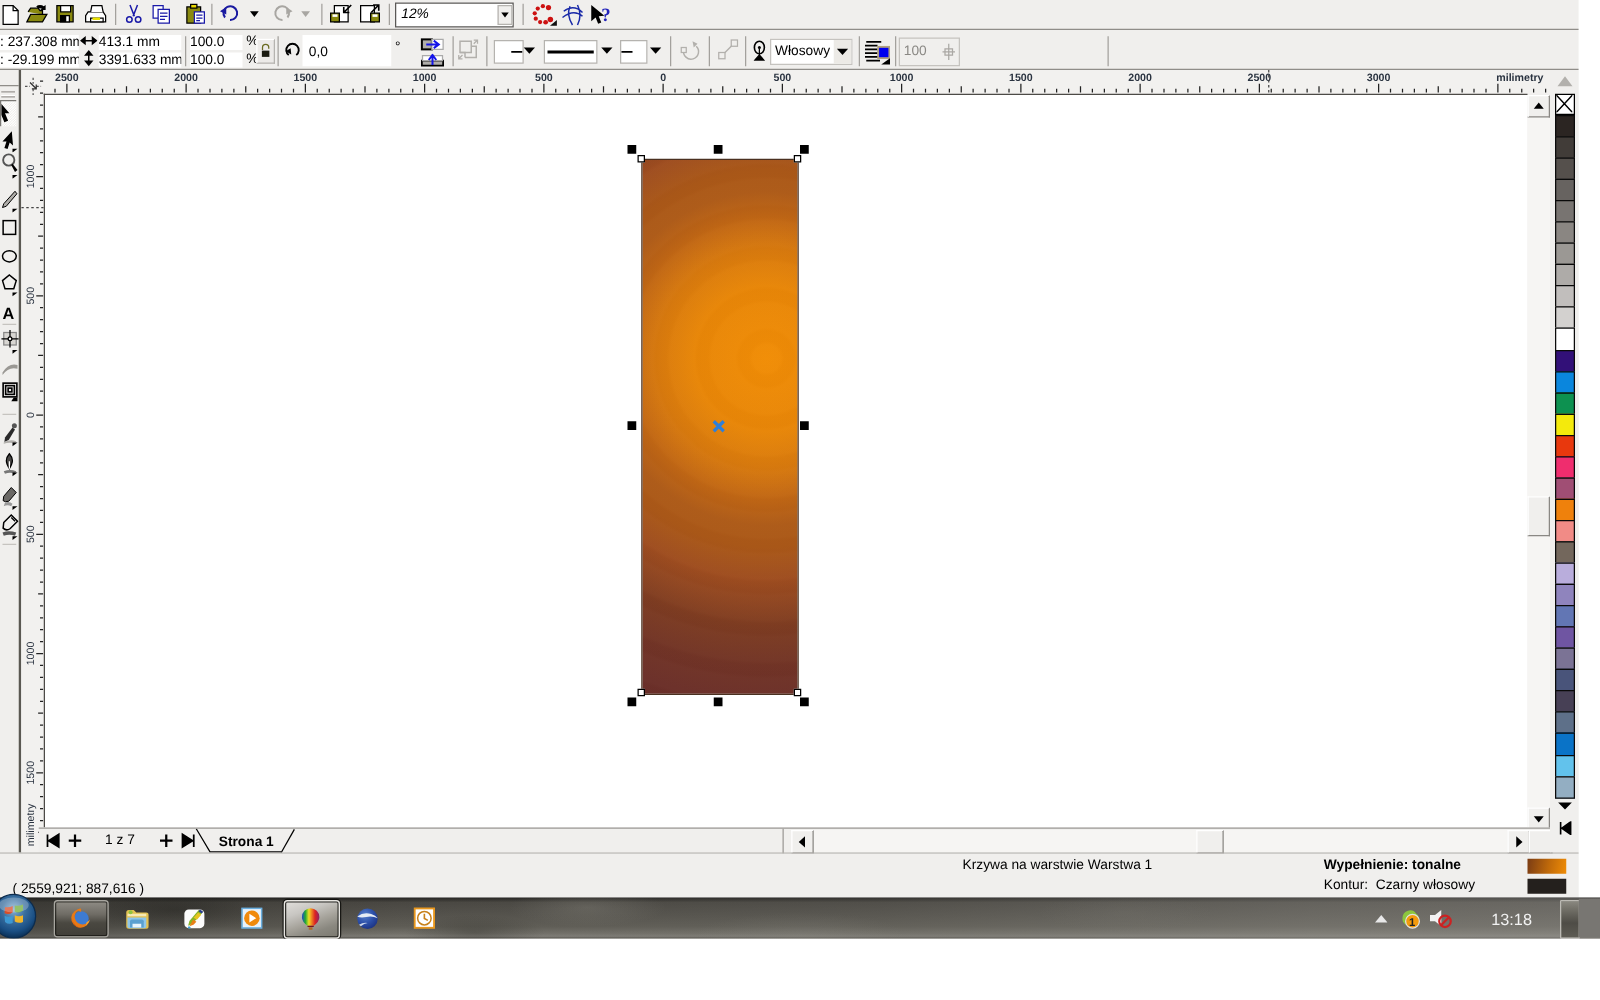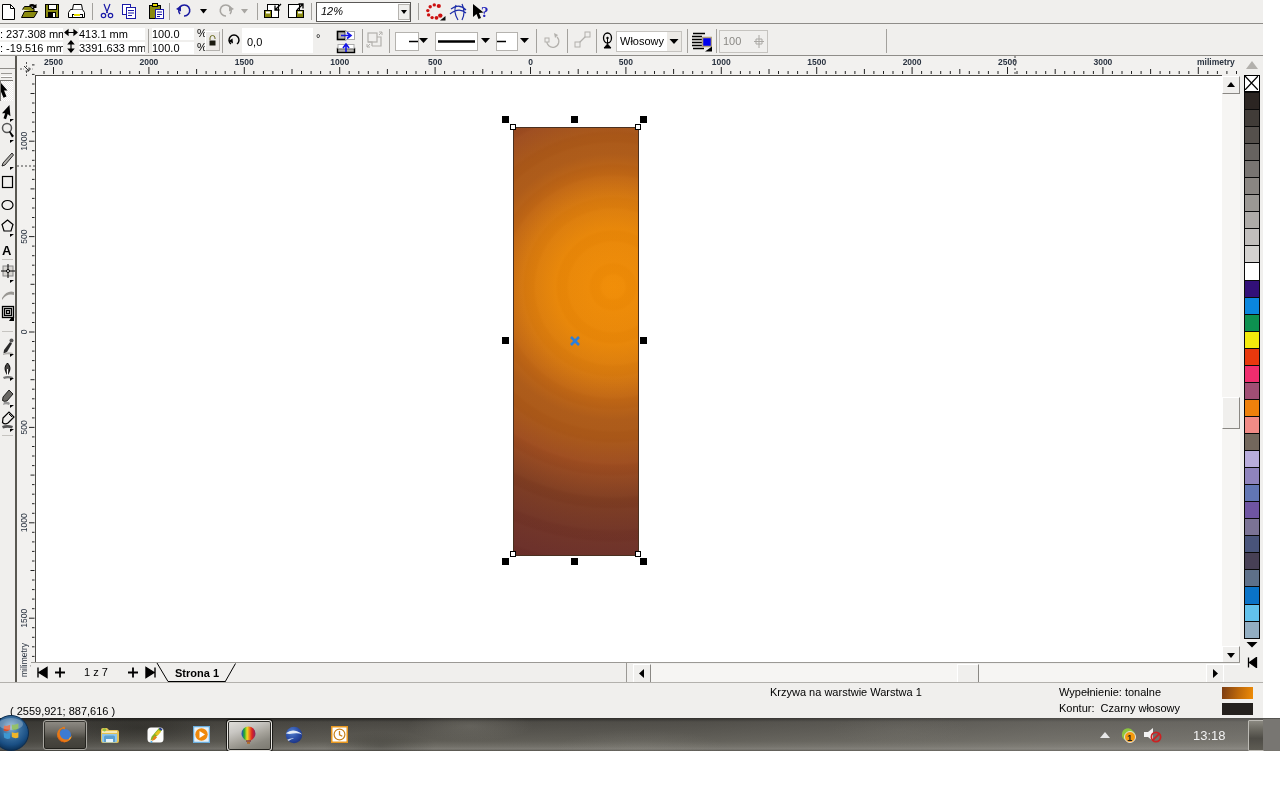--- a/index.html
+++ b/index.html
@@ -119,21 +119,21 @@
         <svg width="10" height="14">
               <path d="M2 5 h6 l-3 4 z" fill="#000"></path>
             </svg>
       </div>
     </div>
   </div>
   <div class="abs" style="left:0;top:23px;width:1263px;height:1px;background:#8f8d89;"></div>
 
   <div class="abs" id="pb" style="left:0;top:24px;width:1263px;height:31px;"></div>
   <div class="fld" style="left:0px;top:28px;width:63px;height:12px;">: 237.308 mm</div>
-  <div class="fld" style="left:0px;top:42px;width:63px;height:12px;">: -19.516 mm</div>
+  <div class="fld" style="left:0px;top:42px;width:63px;height:12px;">: -29.199 mm</div>
   <svg class="abs" style="left:64px;top:28px;" width="14" height="26" viewBox="0 0 14 26">
     <path d="M1 4.5 l3-2.5 v5 z M13 4.5 l-3-2.5 v5 z M3 4.5 h8" stroke="#000" fill="#000" stroke-width="1.2"></path>
     <path d="M7 15 l-2.5 3 h5 z M7 26 l-2.5-3 h5 z M7 17 v7" stroke="#000" fill="#000" stroke-width="1.2" transform="translate(0,-2)"></path>
   </svg>
   <div class="fld" style="left:79px;top:28px;width:66px;height:12px;">413.1 mm</div>
   <div class="fld" style="left:79px;top:42px;width:66px;height:12px;">3391.633 mm</div>
   <div class="psep" style="left:148px;"></div>
   <div class="fld" style="left:152px;top:28px;width:42px;height:12px;">100.0</div>
   <div class="fld" style="left:152px;top:42px;width:42px;height:12px;">100.0</div>
   <div class="abs" style="left:197px;top:27px;font-size:11px;">%</div>
@@ -478,21 +478,21 @@
         </svg>
         <svg class="abs" style="left:6px;top:601px;" width="12" height="11">
           <path d="M2.5 0.5 v10 M10.5 0.5 v10 L3.5 5.5 z" stroke="#000" fill="#000" stroke-width="1.3"></path>
         </svg>
       </div>
 
   <div class="abs" style="left:0;top:682px;width:1263px;height:1px;background:#b3b1ad;"></div>
   <div class="abs" id="status" style="left:0;top:683px;width:1263px;height:35px;background:#f0efed;"></div>
       <div class="abs" style="left:10px;top:705px;font-size:11px;color:#000;">( 2559,921; 887,616 )</div>
 <div class="abs" style="left:770px;top:685.5px;font-size:11px;color:#000;">Krzywa na warstwie Warstwa 1</div>
-<div class="abs" style="left:1059px;top:685.5px;font-size:11px;color:#000;">Wypełnienie: tonalne</div>
+<div class="abs" style="left:1059px;top:685.5px;font-size:11px;color:#000;font-weight:bold;">Wypełnienie: tonalne</div>
 <div class="abs" style="left:1059px;top:701.5px;font-size:11px;color:#000;">Kontur:&nbsp; Czarny włosowy</div>
 <div class="abs" style="left:1222px;top:687px;width:31px;height:12px;background:linear-gradient(100deg,#7a3c14,#c06a0a 55%,#ef8c06);"></div>
 <div class="abs" style="left:1222px;top:703px;width:31px;height:12px;background:#24201d;"></div>
 </div>
 
 <div class="abs" style="left:1263px;top:0;width:17px;height:718px;background:#fff;"></div>
 
 <div class="abs" id="taskbar" style="left:0;top:718px;width:1280px;height:33px;background:linear-gradient(180deg,#232220 0,#4a4843 12%,#56544e 45%,#605e57 70%,#74726b 87%,#82807a 94%,#504e47 100%);overflow:visible;">
   <div class="abs" style="left:0;top:0;width:1280px;height:33px;background:linear-gradient(90deg,rgba(25,25,22,0.35) 0,rgba(60,58,50,0.05) 25%,rgba(110,108,102,0.2) 55%,rgba(150,148,142,0.35) 82%,rgba(155,153,148,0.4) 100%);"></div>
   <div class="abs" style="left:0;top:0;width:1280px;height:33px;background:

